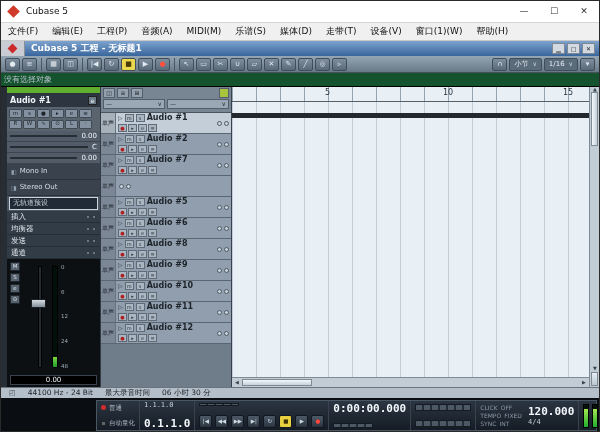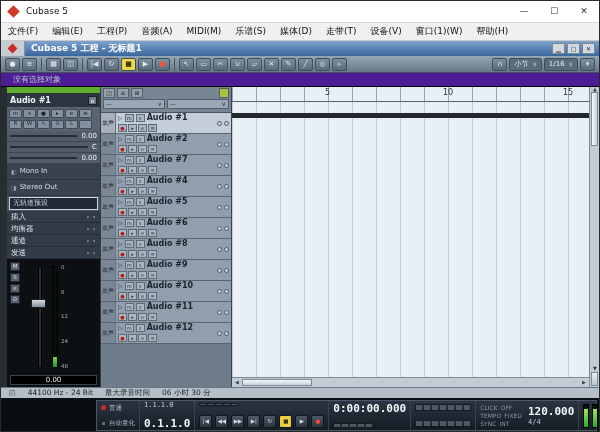--- a/index.html
+++ b/index.html
@@ -30,21 +30,21 @@
   .ptoolbar{height:17px;background:linear-gradient(#94a5b4,#697987);border-bottom:1px solid #46515c;display:flex;align-items:center;gap:2px;padding:0 4px;}
   .tbtn{width:15px;height:13px;background:linear-gradient(#7e8e9c,#596a78);border:1px solid #414d59;border-radius:2px;color:#e2e9ef;font-size:7px;display:flex;align-items:center;justify-content:center;flex:none;}
   .tbtn.lit{background:#ecd84e;color:#4a3c00;}
   .tbtn.redg{color:#ff5040;}
   .tsep{width:1px;height:13px;background:#49545f;margin:0 2px;flex:none;}
   .tselect{height:13px;background:#5a6b79;border:1px solid #414d59;border-radius:2px;color:#e8eef4;font-size:7px;display:flex;align-items:center;gap:4px;padding:0 4px;flex:none;}
   .tsel-arrow{font-size:6px;color:#cdd6de;}
   .tright{margin-left:auto;display:flex;gap:2px;align-items:center;}
 
   
-  .infoline{height:14px;background:#4c1d95;border-bottom:1px solid #000;display:flex;align-items:center;padding-left:12px;font-size:8px;color:#b9c5cf;}
+  .infoline{height:14px;background:#14532d;border-bottom:1px solid #000;display:flex;align-items:center;padding-left:3px;font-size:8px;color:#b9c5cf;}
 
   
   .pcontent{display:flex;height:300px;background:#262d35;padding-left:6px;}
 
   
   .inspector{width:94px;background:#4c5662;border-right:1px solid #333b44;display:flex;flex-direction:column;color:#dde4ea;position:relative;flex:none;}
   .insp-color{height:7px;background:#5fae2f;border-bottom:1px solid #2c3137;}
   .insp-title{height:13px;background:#2c3540;display:flex;align-items:center;gap:3px;padding:0 3px;font-size:8px;font-weight:bold;color:#eef3f7;}
   .insp-title .mini-e{margin-left:auto;width:9px;height:9px;background:#6c7a88;border:1px solid #222;font-size:6px;display:flex;align-items:center;justify-content:center;font-weight:normal;}
   .insp-grid{display:flex;flex-wrap:wrap;gap:1px;padding:2px;background:#59646f;height:24px;}
@@ -302,29 +302,29 @@
 
           <div class="insp-section">
             <span>均衡器</span>
             <span class="sec-dots">
               <span class="sdot"></span>
               <span class="sdot"></span>
             </span>
           </div>
 
           <div class="insp-section">
-            <span>通道</span>
+            <span>发送</span>
             <span class="sec-dots">
               <span class="sdot"></span>
               <span class="sdot"></span>
             </span>
           </div>
 
           <div class="insp-section">
-            <span>发送</span>
+            <span>通道</span>
             <span class="sec-dots">
               <span class="sdot"></span>
               <span class="sdot"></span>
             </span>
           </div>
 
         <div class="insp-strip">
           <div class="strip-btns">
 
               <span class="sbtn">M</span>
@@ -441,34 +441,20 @@
               </div>
             </div>
             <div class="trow-circ">
               <span class="circ"></span>
               <span class="circ"></span>
             </div>
           </div>
 
           <div class="trow">
             <div class="trow-type">单声</div>
-            <div class="trow-main">
-              <div class="trow-top">
-                <span class="tarrow">▷</span>
-                <span class="mbtn">m</span>
-                <span class="mbtn">s</span>
-                <span class="tname">Audio #4</span>
-              </div>
-              <div class="trow-bot">
-                <span class="mbtn rec">●</span>
-                <span class="mbtn">▸</span>
-                <span class="mbtn">e</span>
-                <span class="mbtn">≡</span>
-              </div>
-            </div>
             <div class="trow-circ">
               <span class="circ"></span>
               <span class="circ"></span>
             </div>
           </div>
 
           <div class="trow">
             <div class="trow-type">单声</div>
             <div class="trow-main">
               <div class="trow-top">

